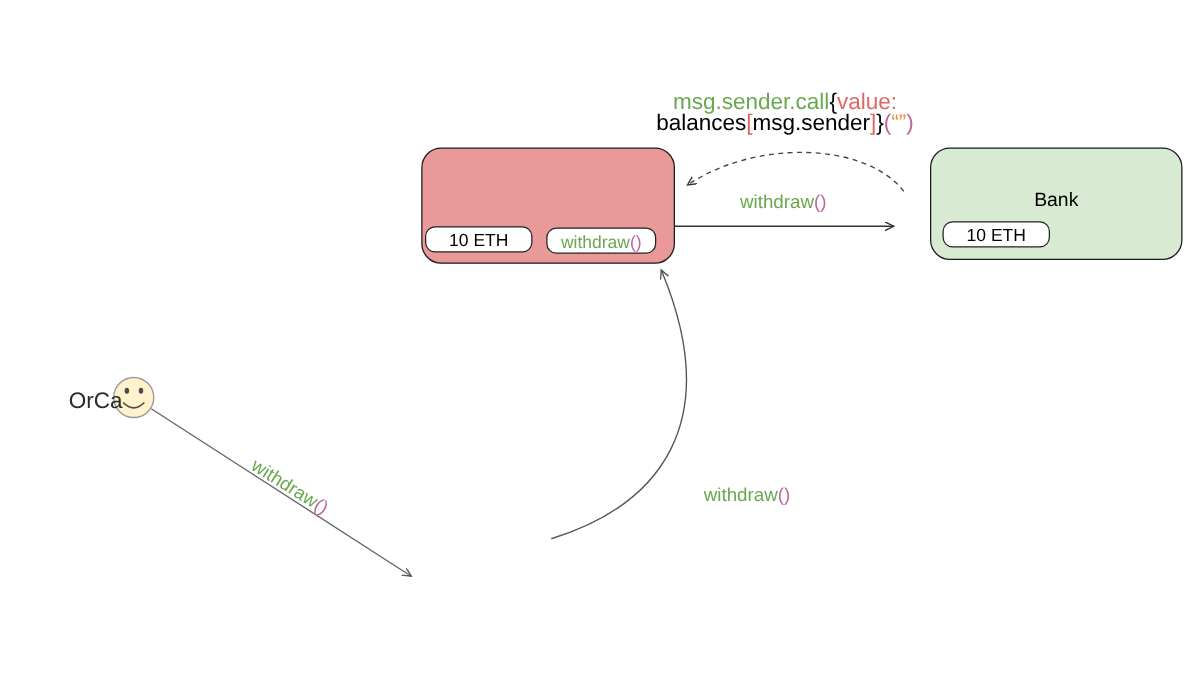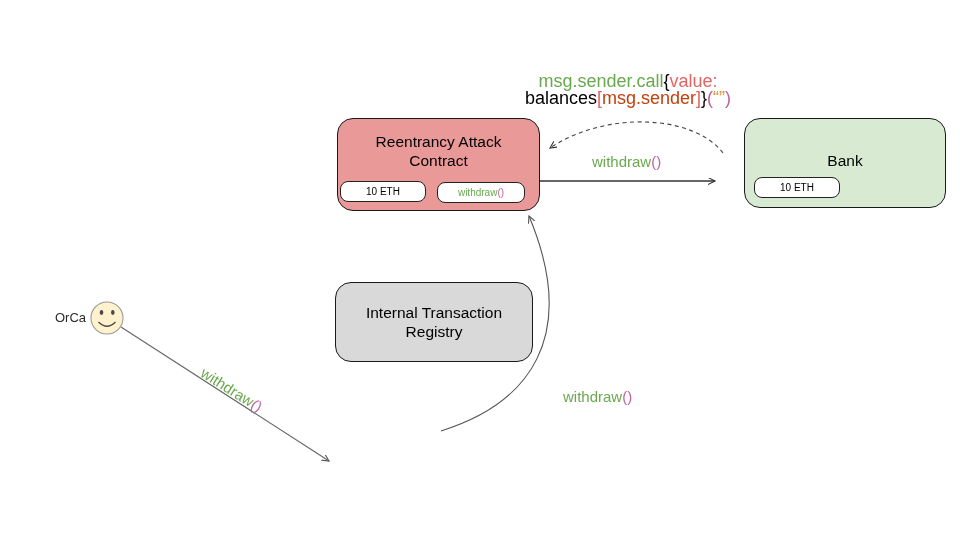--- a/index.html
+++ b/index.html
@@ -12,34 +12,34 @@
         font-size:15.5px;line-height:19px;}
   .node-attack{left:337px;top:118px;width:203px;height:93px;background:#ea9999;
                align-items:flex-start;padding:13px 24px 0 24px;}
   .node-bank{left:744px;top:118px;width:202px;height:90px;background:#d9ead3;
              align-items:flex-start;padding:32px 10px 0 10px;}
   .node-registry{left:335px;top:282px;width:198px;height:80px;background:#d9d9d9;padding:0 24px;}
   .node-executor{left:334px;top:432px;width:200px;height:84px;background:#d9d9d9;padding:0 44px;}
 
   .pill{position:absolute;box-sizing:border-box;background:#ffffff;border:1.4px solid #222;
         border-radius:8px;height:21px;display:flex;align-items:center;justify-content:center;
-        font-size:10px;line-height:14px;white-space:nowrap;}
+        font-size:14px;line-height:14px;white-space:nowrap;}
   .pill-eth-attack{left:2px;bottom:8px;width:86px;}
   .pill-withdraw{right:14px;bottom:7px;width:88px;}
   .pill-eth-bank{left:9px;bottom:9px;width:86px;}
 
   .lbl{position:absolute;white-space:nowrap;font-size:15px;}
   .code-lbl{position:absolute;left:497px;top:73px;width:262px;text-align:center;
             font-size:18px;line-height:16.5px;white-space:nowrap;}
   .code-lbl .row{white-space:nowrap;}
-  .actor-lbl{position:absolute;left:55px;top:310px;font-size:13px;color:#2b2b2b;}
+  .actor-lbl{position:absolute;left:55px;top:310px;font-size:18px;color:#2b2b2b;}
 
   .tok-green{color:#6aa84f;}
   .tok-pink{color:#c0639e;}
-  .tok-blue{color:#c2410c;}
+  .tok-blue{color:#000000;}
   .tok-red{color:#e06666;}
   .tok-orange{color:#e69138;}
   .tok-black{color:#000000;}
 
   .rot-32{transform:rotate(32.2deg);transform-origin:0 0;}
 </style>
 </head>
 <body>
 
 <div id="canvas">
@@ -66,40 +66,36 @@
       <circle cx="107" cy="318" r="16" fill="#fff2cc" stroke="#999" stroke-width="1.1"></circle>
       <ellipse cx="101.5" cy="312.5" rx="1.8" ry="2.4" fill="#4a4a4a"></ellipse>
       <ellipse cx="112.8" cy="312.5" rx="1.8" ry="2.4" fill="#4a4a4a"></ellipse>
       <path d="M 98.5 322 Q 107 330.5 115.5 322" fill="none" stroke="#4a4a4a" stroke-width="1.3"></path>
     </g>
   </svg>
 
   <div class="actor-lbl">OrCa</div>
 
   <div class="node node-attack">
-    <span>Reentrancy Attack Contract</span>
     <div class="pill pill-eth-attack">
       <span>10 ETH</span>
     </div>
     <div class="pill pill-withdraw">
       <span class="tok-green">withdraw</span>
         <span class="tok-pink">()</span>
     </div>
   </div>
 
   <div class="node node-bank">
     <span>Bank</span>
     <div class="pill pill-eth-bank">
       <span>10 ETH</span>
     </div>
   </div>
 
-  <div class="node node-registry">
-    <span>Internal Transaction Registry</span>
-  </div>
 
 
   <div class="code-lbl">
     <div class="row"><span class="tok-green">msg.sender.call</span><span class="tok-black">{</span><span class="tok-red">value:</span></div>
     <div class="row"><span class="tok-black">balances</span><span class="tok-red">[</span><span class="tok-blue">msg.sender</span><span class="tok-red">]</span><span class="tok-black">}</span><span class="tok-pink">(</span><span class="tok-orange">“”</span><span class="tok-pink">)</span></div>
   </div>
 
   <div class="lbl" style="left:592px;top:153px;">
     <span class="tok-green">withdraw</span><span class="tok-pink">()</span>
   </div>

